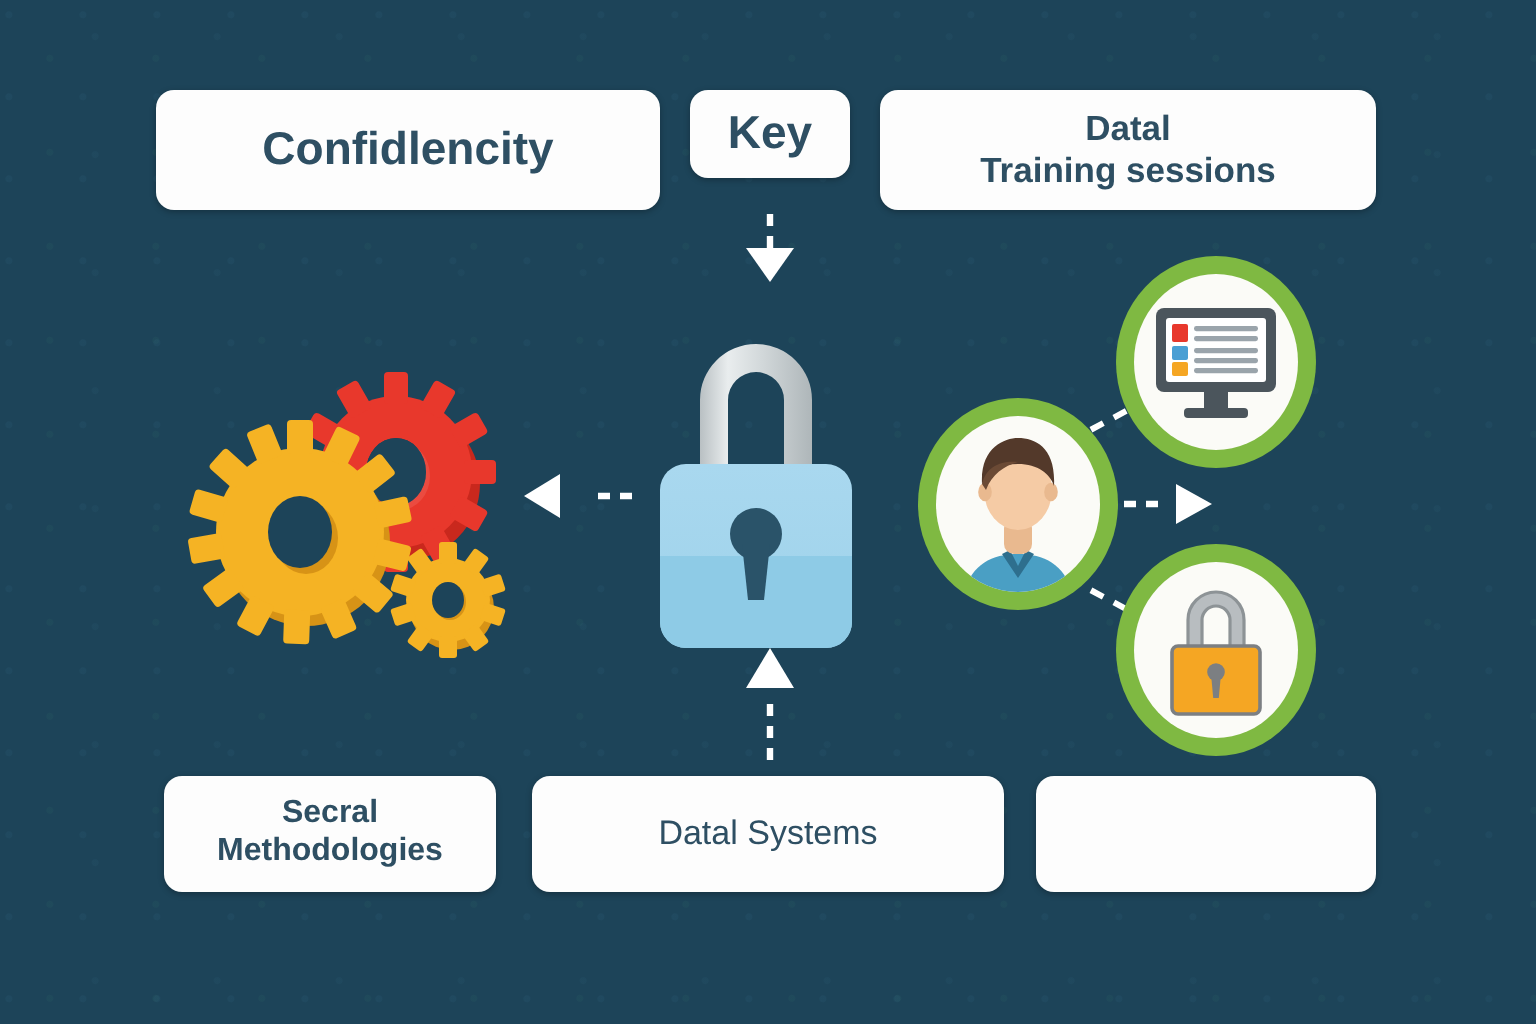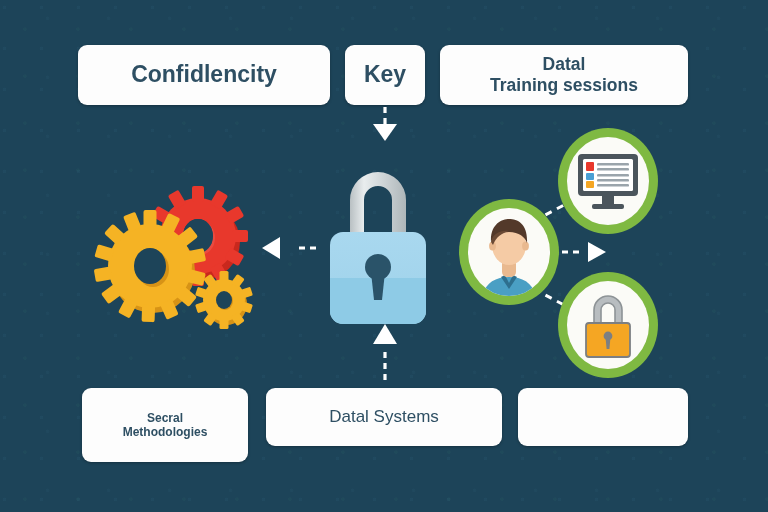--- a/index.html
+++ b/index.html
@@ -37,23 +37,23 @@
     text-align: center;
     color: #2e4f63;
     font-weight: bold;
     line-height: 1.18;
     box-sizing: border-box;
     padding: 16px 8px;
   }
   .label-box .ln { display: block; white-space: nowrap; }
 
   #box-confidentiality { left: 78px;  top: 45px;  width: 252px; height: 60px; font-size: 23px; }
-  #box-key            { left: 345px; top: 45px;  width: 80px;  height: 60px; font-size: 23px; }
+  #box-key            { left: 345px; top: 45px;  width: 80px;  height: 44px; font-size: 23px; }
   #box-staff          { left: 440px; top: 45px;  width: 248px; height: 60px; font-size: 17.5px; }
-  #box-secral         { left: 82px;  top: 388px; width: 166px; height: 74px; font-size: 12px; }
+  #box-secral         { left: 82px;  top: 388px; width: 166px; height: 58px; font-size: 16px; }
   #box-datal          { left: 266px; top: 388px; width: 236px; height: 58px; font-size: 17px; font-weight: normal; text-align: right;}
   #box-robility       { left: 518px; top: 388px; width: 170px; height: 58px; font-size: 17px; }
 
   
   .arrow { position: absolute; }
 
   
   #padlock { position: absolute; left: 318px; top: 148px; width: 120px; height: 178px; }
 
   

